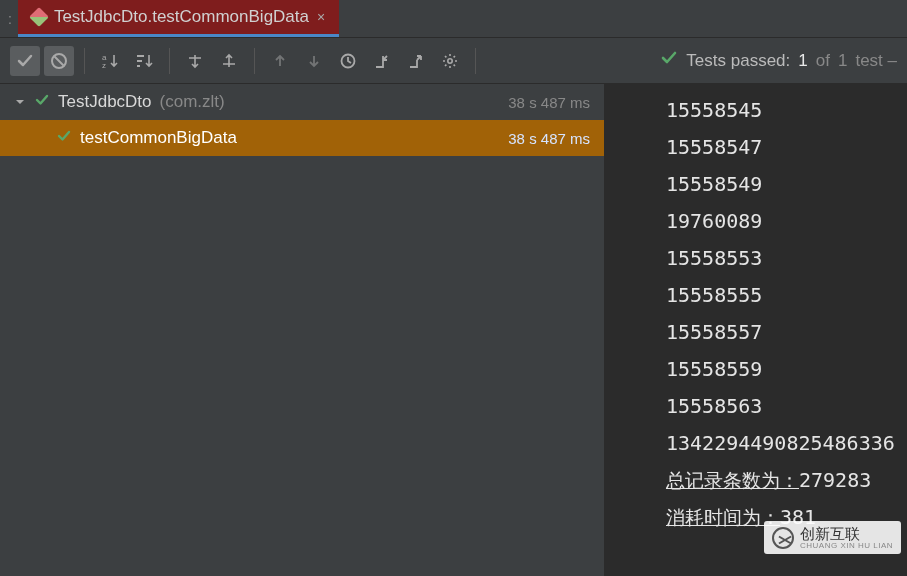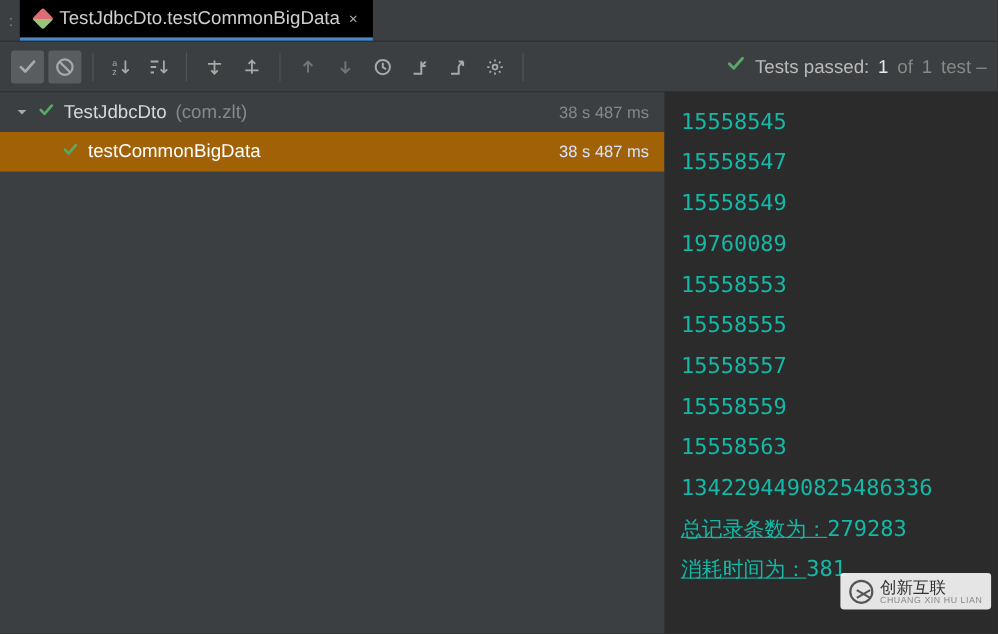--- a/index.html
+++ b/index.html
@@ -21,21 +21,21 @@
     padding-left: 8px;
   }
   .tab-bar .colon {
     color: #888; font-size: 14px; display:flex; align-items:center; padding-right:6px;
   }
   .tab {
     display: flex;
     align-items: center;
     gap: 8px;
     padding: 0 14px;
-    background: #000000;
+    background: #7f1d1d;
     border-bottom: 3px solid #4a88c7;
     color: #d0d0d0;
     font-size: 17px;
   }
   .tab .diamond {
     width: 14px; height: 14px; transform: rotate(45deg);
     background: linear-gradient(135deg, #e06c75 50%, #98c379 50%);
     border-radius: 2px;
   }
   .tab .close {
@@ -100,23 +100,24 @@
   .pkg { color:#888; }
   .time { margin-left:auto; color:#888; font-size:15px; }
   .tree-row.child .time { color:#d6e4ff; }
   .console {
     flex:1;
     background:#2b2b2b;
     padding: 8px 14px;
     font-family: "Consolas", "Menlo", monospace;
     font-size: 20px;
     line-height: 1.85;
-    color:#14b8a6;
+    color:#e5e5e5;
     overflow:hidden;
     white-space: nowrap;
+    margin-left: 47px;
   }
   .console .cn { font-family: "Microsoft YaHei","Segoe UI",sans-serif; font-size:19px;text-decoration:underline; }
   .watermark {
     position:absolute;
     right: 6px; bottom: 22px;
     display:flex; align-items:center; gap:6px;
     background: rgba(255,255,255,0.88);
     padding: 4px 8px;
     border-radius: 3px;
     color:#333;

